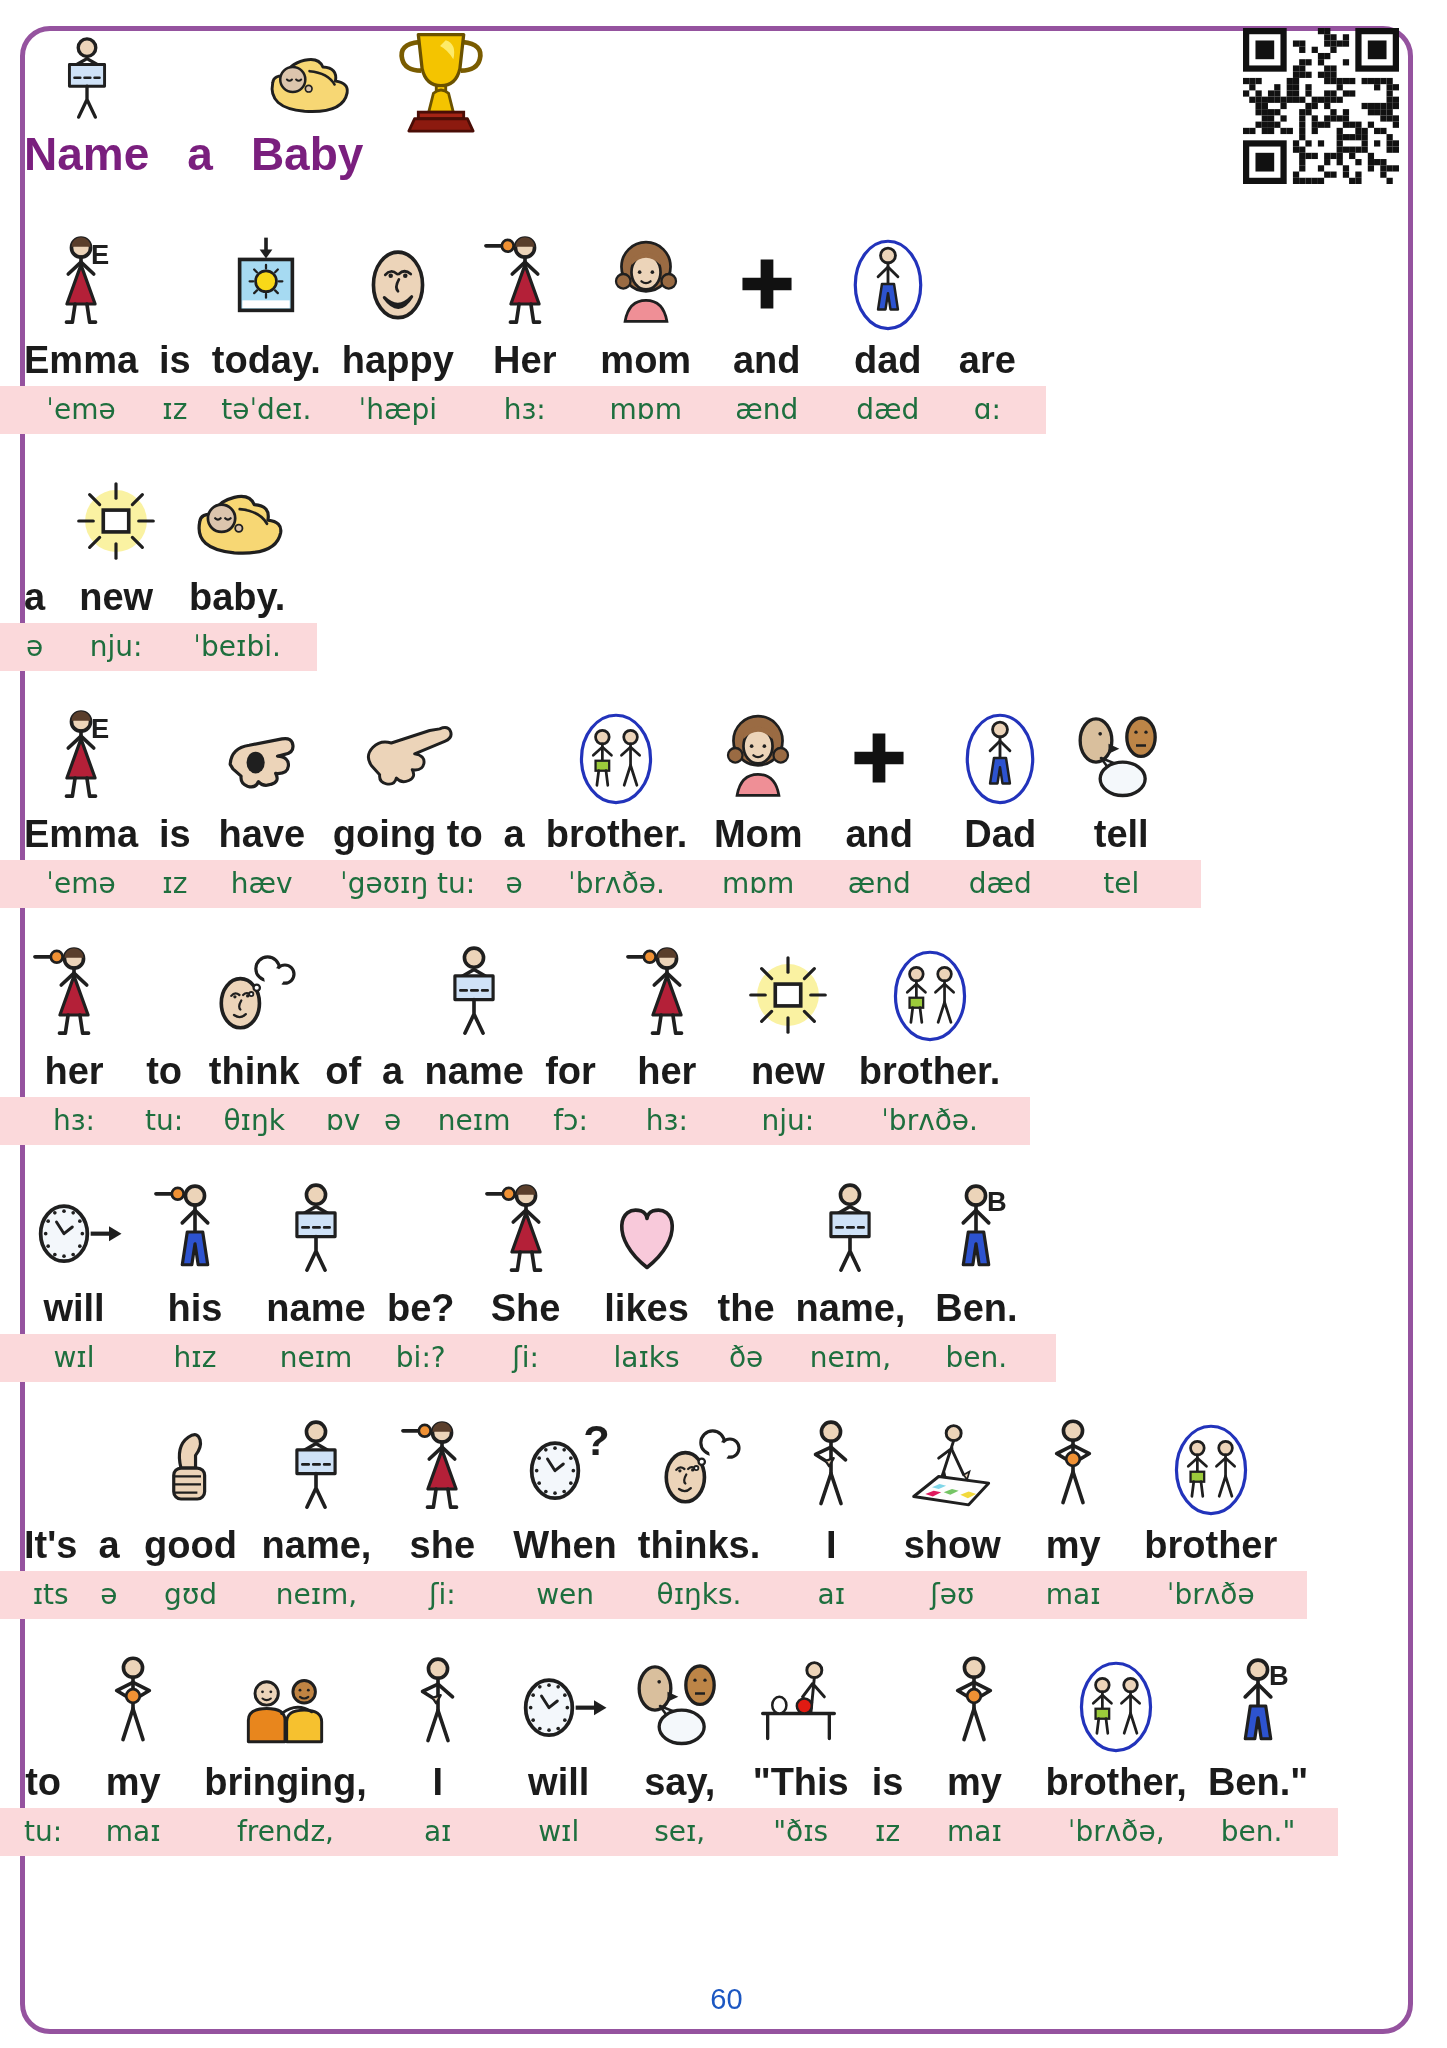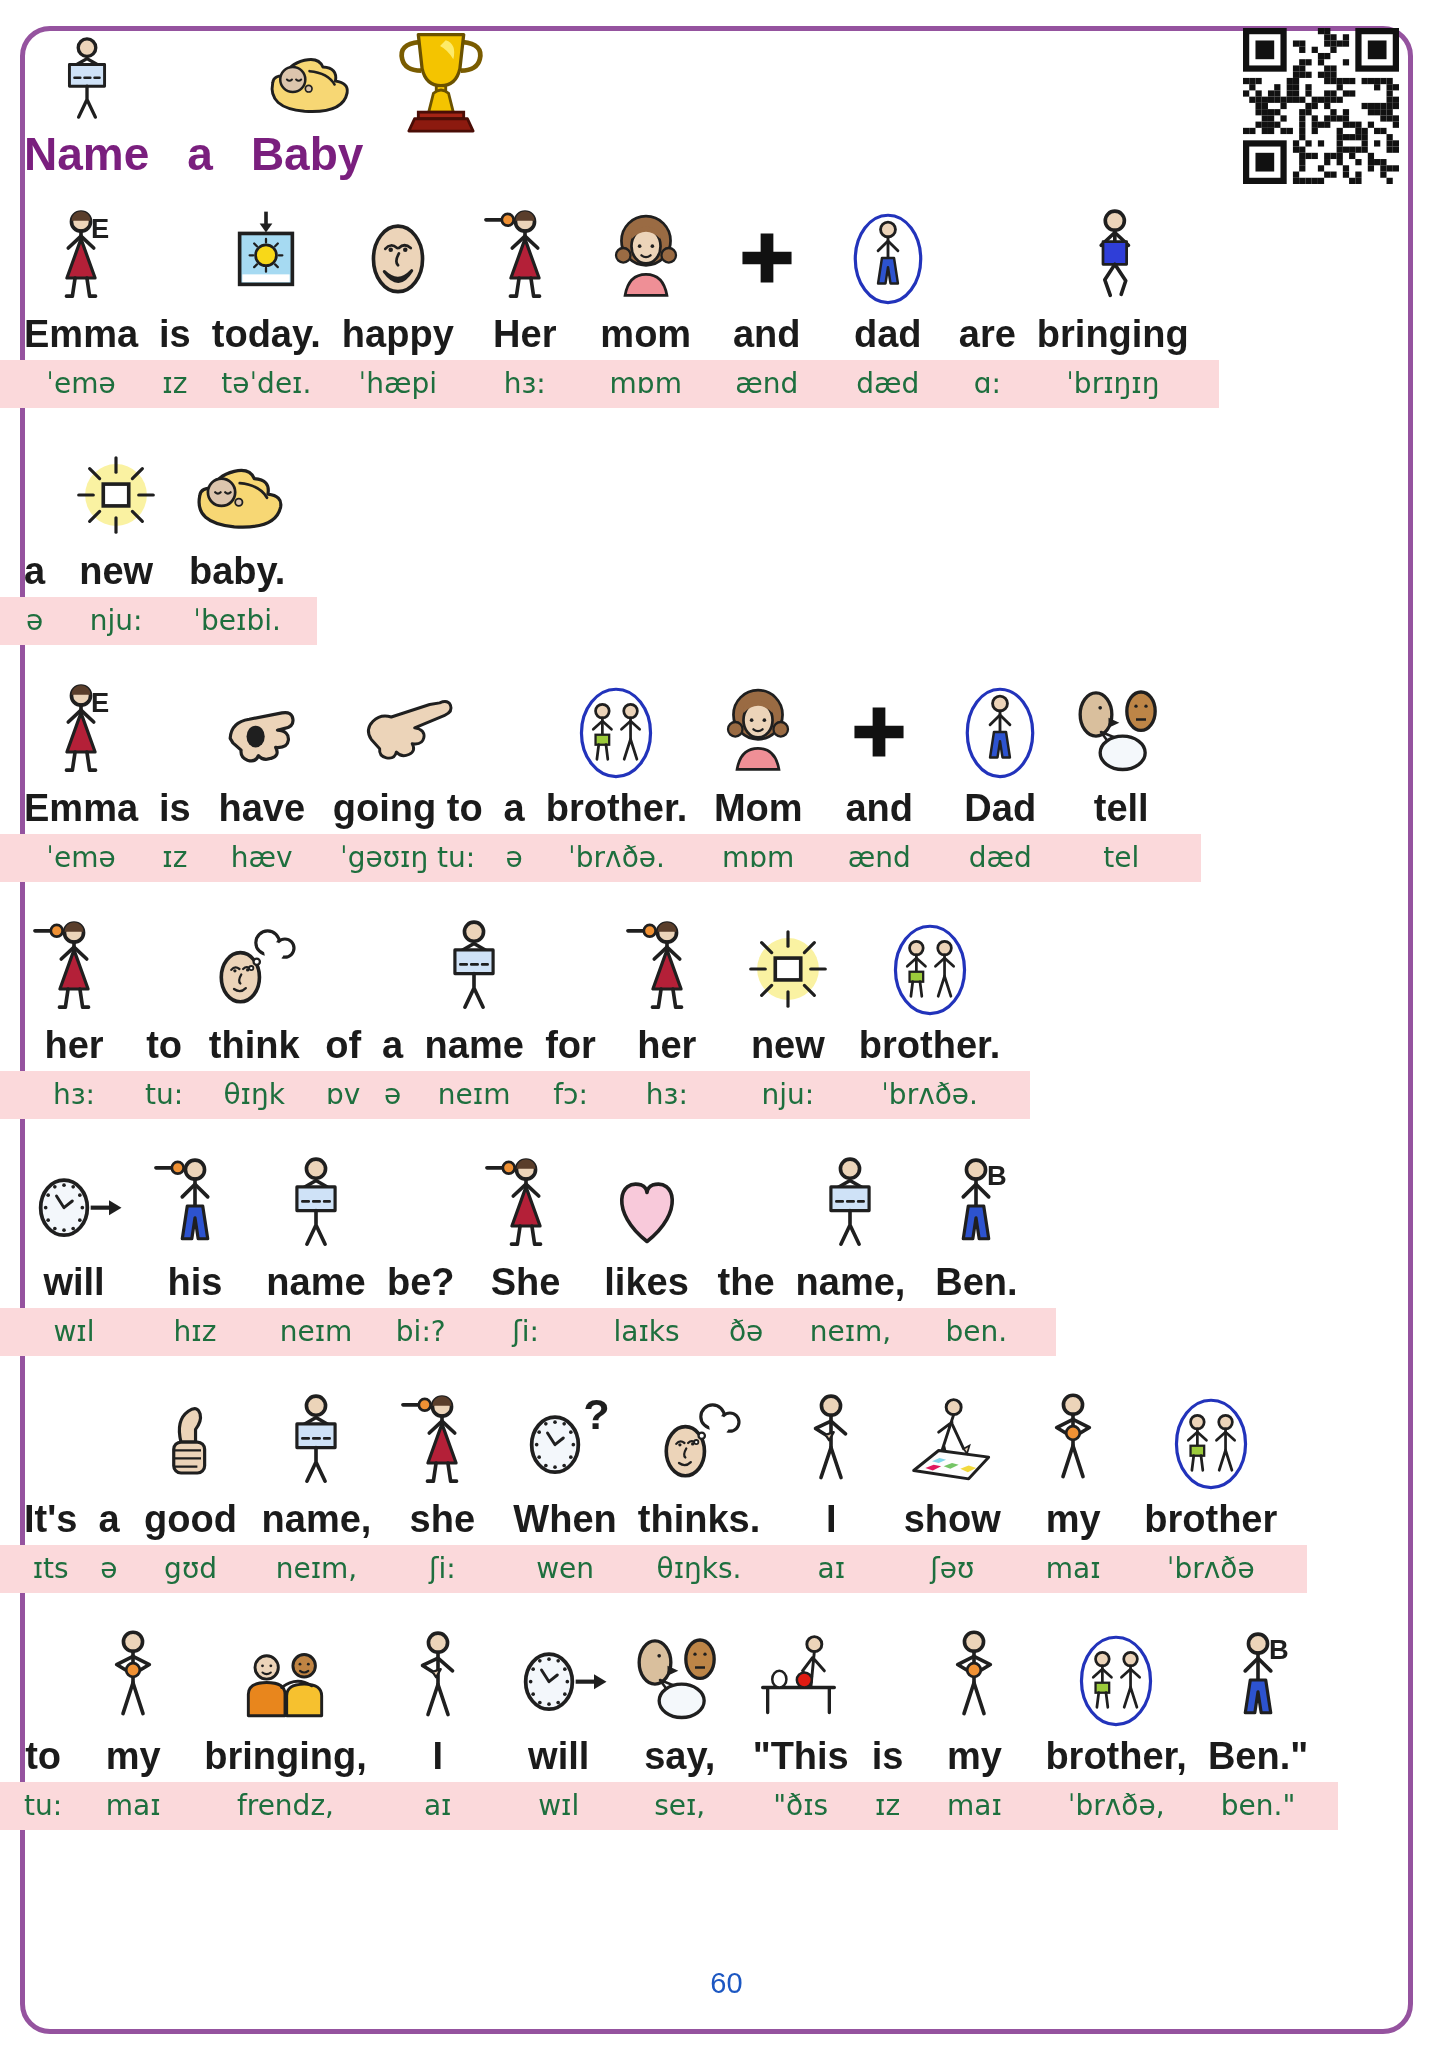--- a/index.html
+++ b/index.html
@@ -5,22 +5,22 @@
   html,body{margin:0;padding:0;}
   body{
     width:1447px;height:2048px;background:#ffffff;position:relative;overflow:hidden;
     font-family:"Liberation Sans",sans-serif;
   }
   .sheet{
     position:absolute;left:20px;top:26px;right:34px;bottom:14px;
     border:5px solid var(--border,#95539f);border-radius:30px;box-sizing:border-box;
   }
   .content{
-    position:absolute;inset:0;padding:14px 18px 28px 24px;box-sizing:border-box;
-    display:flex;flex-direction:column;
+    position:absolute;inset:0;padding:14px 18px 12px 24px;box-sizing:border-box;
+    display:flex;flex-direction:column;gap:26px;
   }
   
   .header{display:flex;align-items:flex-start;margin-bottom:14px;min-height:176px;}
   .title-row{display:flex;align-items:flex-end;gap:38px;margin-top:10px;}
   .t-cell{display:flex;flex-direction:column;align-items:center;}
   .t-cell .icn{width:96px;height:92px;}
   .t-word{font-size:46px;font-weight:bold;color:var(--title,#7a1f7e);line-height:1.15;white-space:nowrap;}
   .trophy-box{margin-left:26px;margin-top:6px;}
   .trophy-box .icn{width:104px;height:120px;}
   .qr-box{margin-left:auto;margin-right:30px;margin-top:14px;}
@@ -673,29 +673,20 @@
               </svg>
             </div>
             <div class="word">dad</div>
             <div class="ipa">dæd</div>
           </div>
           <div class="cell">
             <div class="icon-box"></div>
             <div class="word">are</div>
             <div class="ipa">ɑ:</div>
           </div>
-          <div class="cell">
-            <div class="icon-box">
-              <svg class="icn">
-                <use href="#sym-bringing"></use>
-              </svg>
-            </div>
-            <div class="word">bringing</div>
-            <div class="ipa">ˈbrɪŋɪŋ</div>
-          </div>
         </div></div>
       <div class="line"><div class="cells">
           <div class="cell">
             <div class="icon-box"></div>
             <div class="word">a</div>
             <div class="ipa">ə</div>
           </div>
           <div class="cell">
             <div class="icon-box">
               <svg class="icn">

